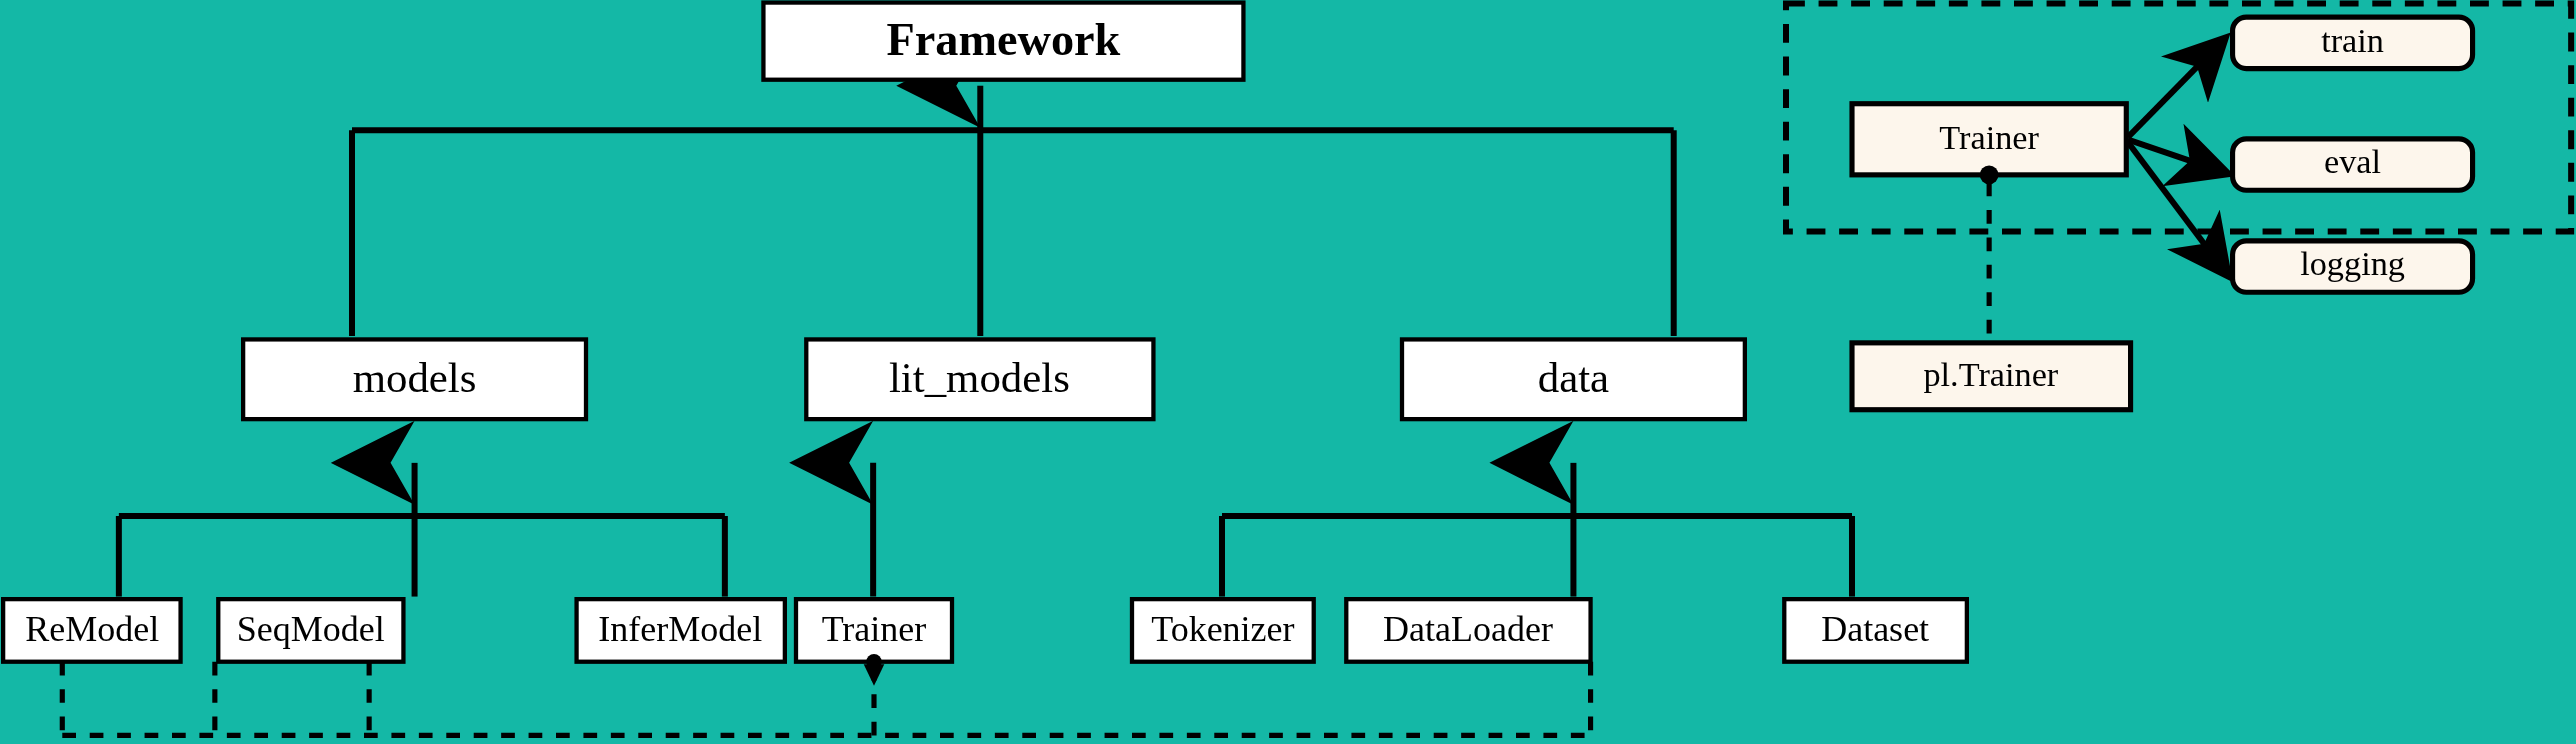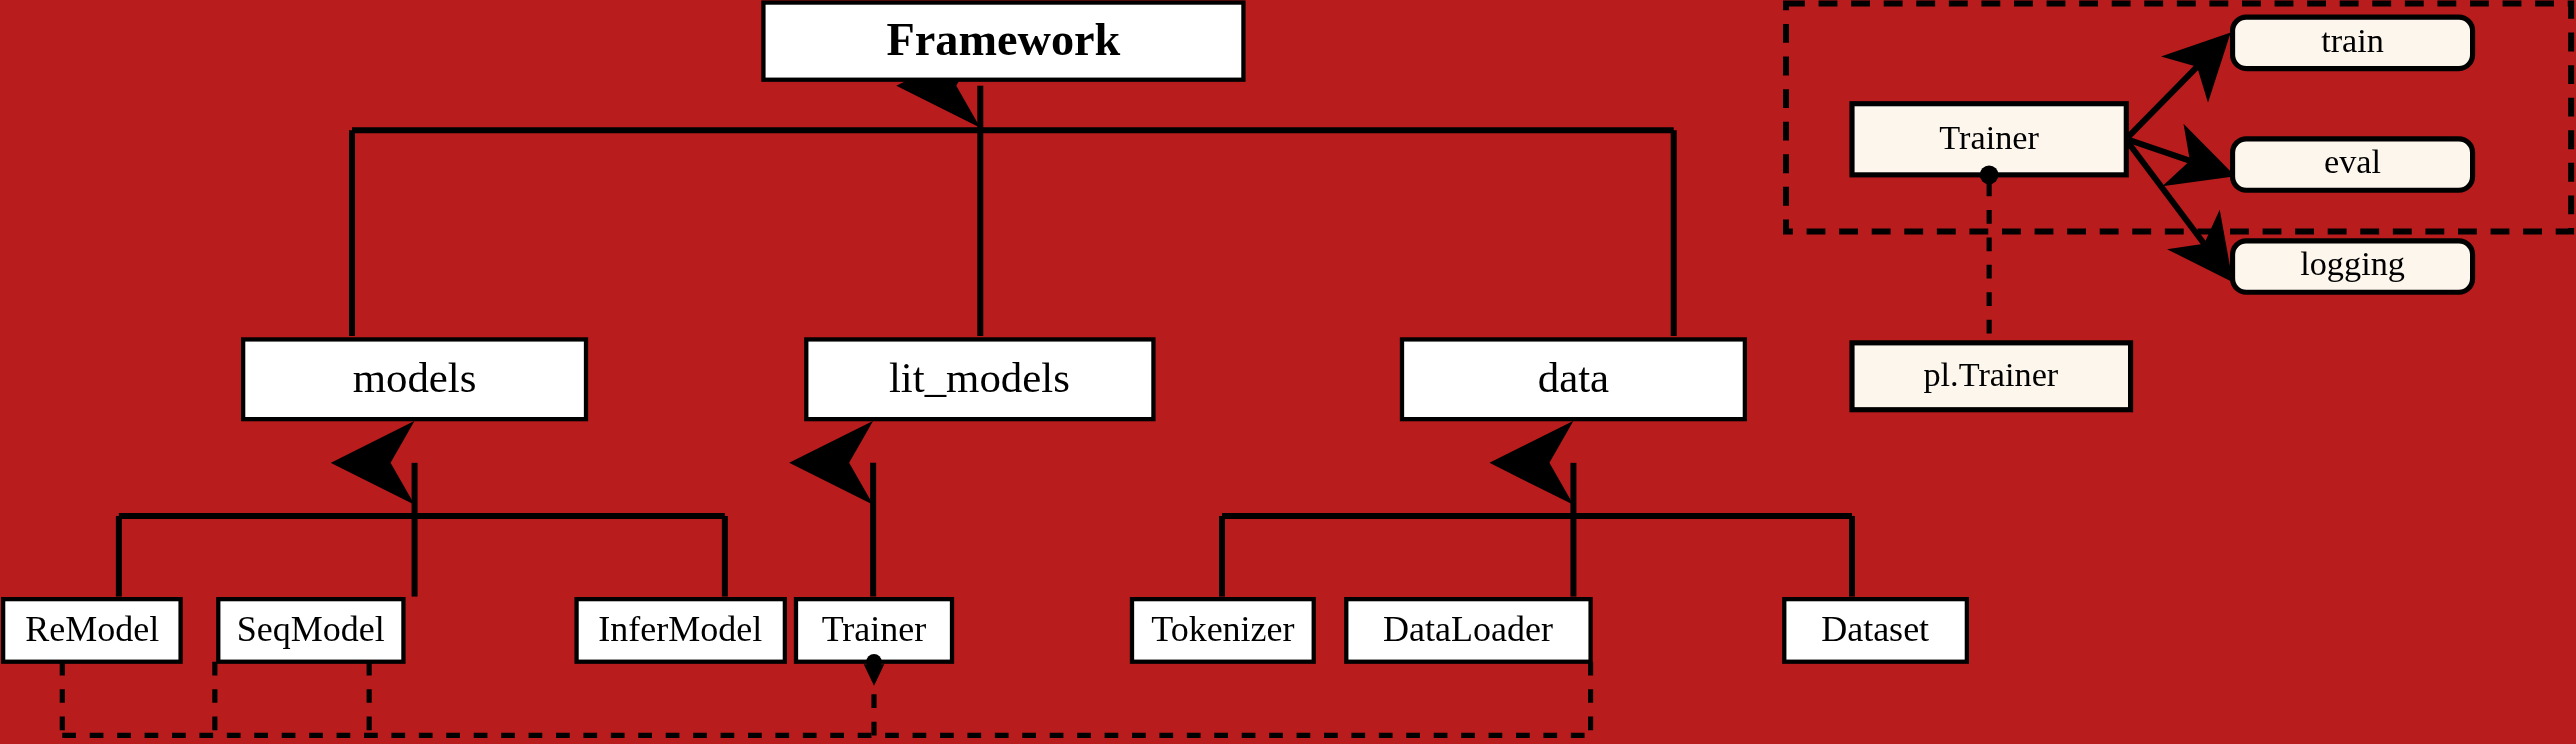--- a/index.html
+++ b/index.html
@@ -10,21 +10,21 @@
   body {
     width: 2576px;
     height: 744px;
     font-family: "Liberation Serif", "DejaVu Serif", serif;
     overflow: hidden;
   }
   #stage {
     position: relative;
     width: 2576px;
     height: 744px;
-    background: #b91c1c;
+    background: #14b8a6;
   }
   svg#diagram {
     position: absolute;
     top: 0;
     left: 0;
     width: 2576px;
     height: 744px;
     display: block;
   }
   .nodebox {

